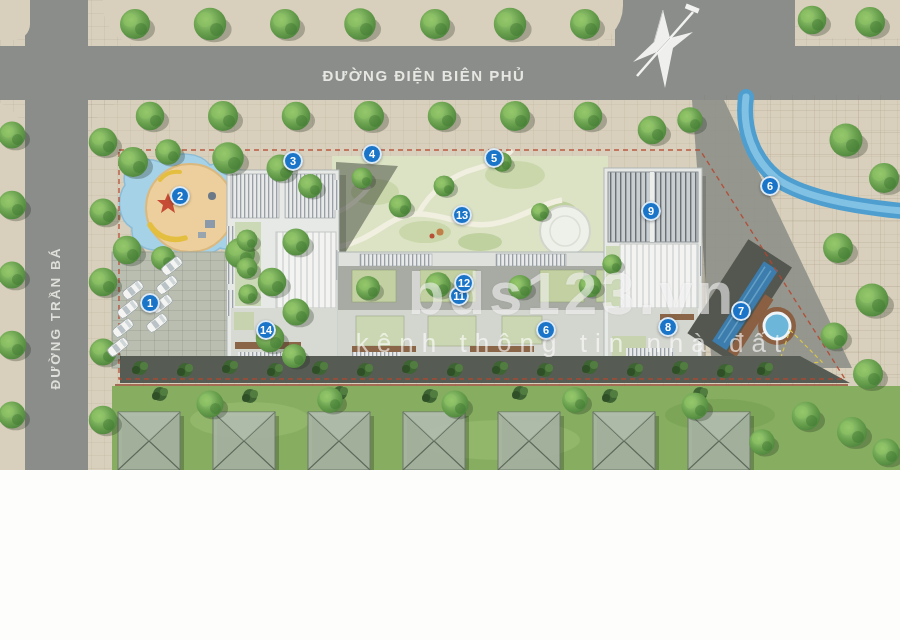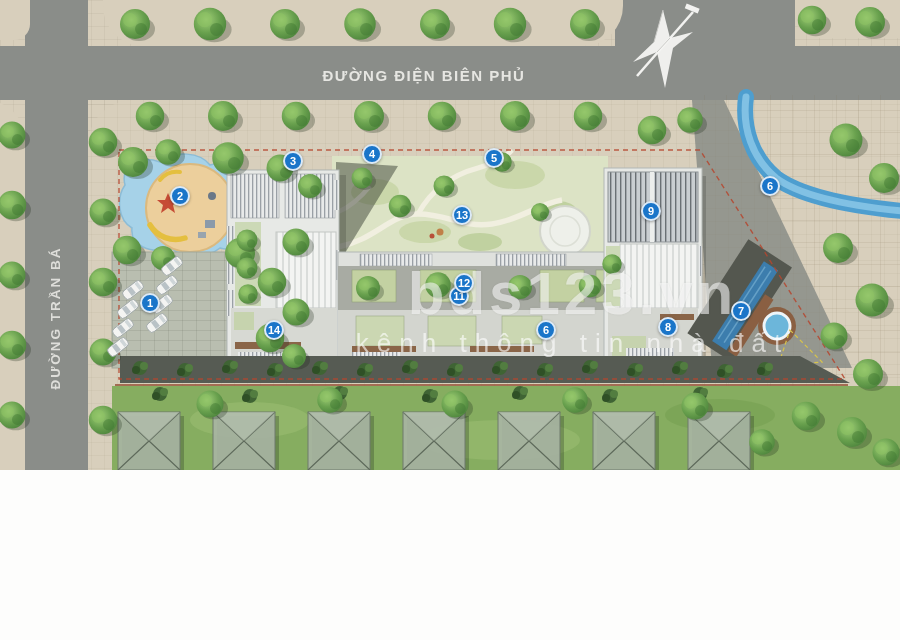--- a/index.html
+++ b/index.html
@@ -354,21 +354,21 @@
         <div class="marker" style="left: 362px; top: 144px;">4</div>
         <div class="marker" style="left: 484px; top: 148px;">5</div>
         <div class="marker" style="left: 760px; top: 176px;">6</div>
         <div class="marker" style="left: 731px; top: 301px;">7</div>
         <div class="marker" style="left: 658px; top: 317px;">8</div>
         <div class="marker" style="left: 641px; top: 201px;">9</div>
         <div class="marker" style="left: 536px; top: 320px;">6</div>
         <div class="marker" style="left: 449px; top: 286px;">11</div>
         <div class="marker" style="left: 454px; top: 273px;">12</div>
         <div class="marker" style="left: 452px; top: 205px;">13</div>
-        <div class="marker" style="left: 264px; top: 320px;">14</div>
+        <div class="marker" style="left: 256px; top: 320px;">14</div>
       </div>
   </div>
 
   <div class="legend">
     
     
     
   </div>
 </div>
 

